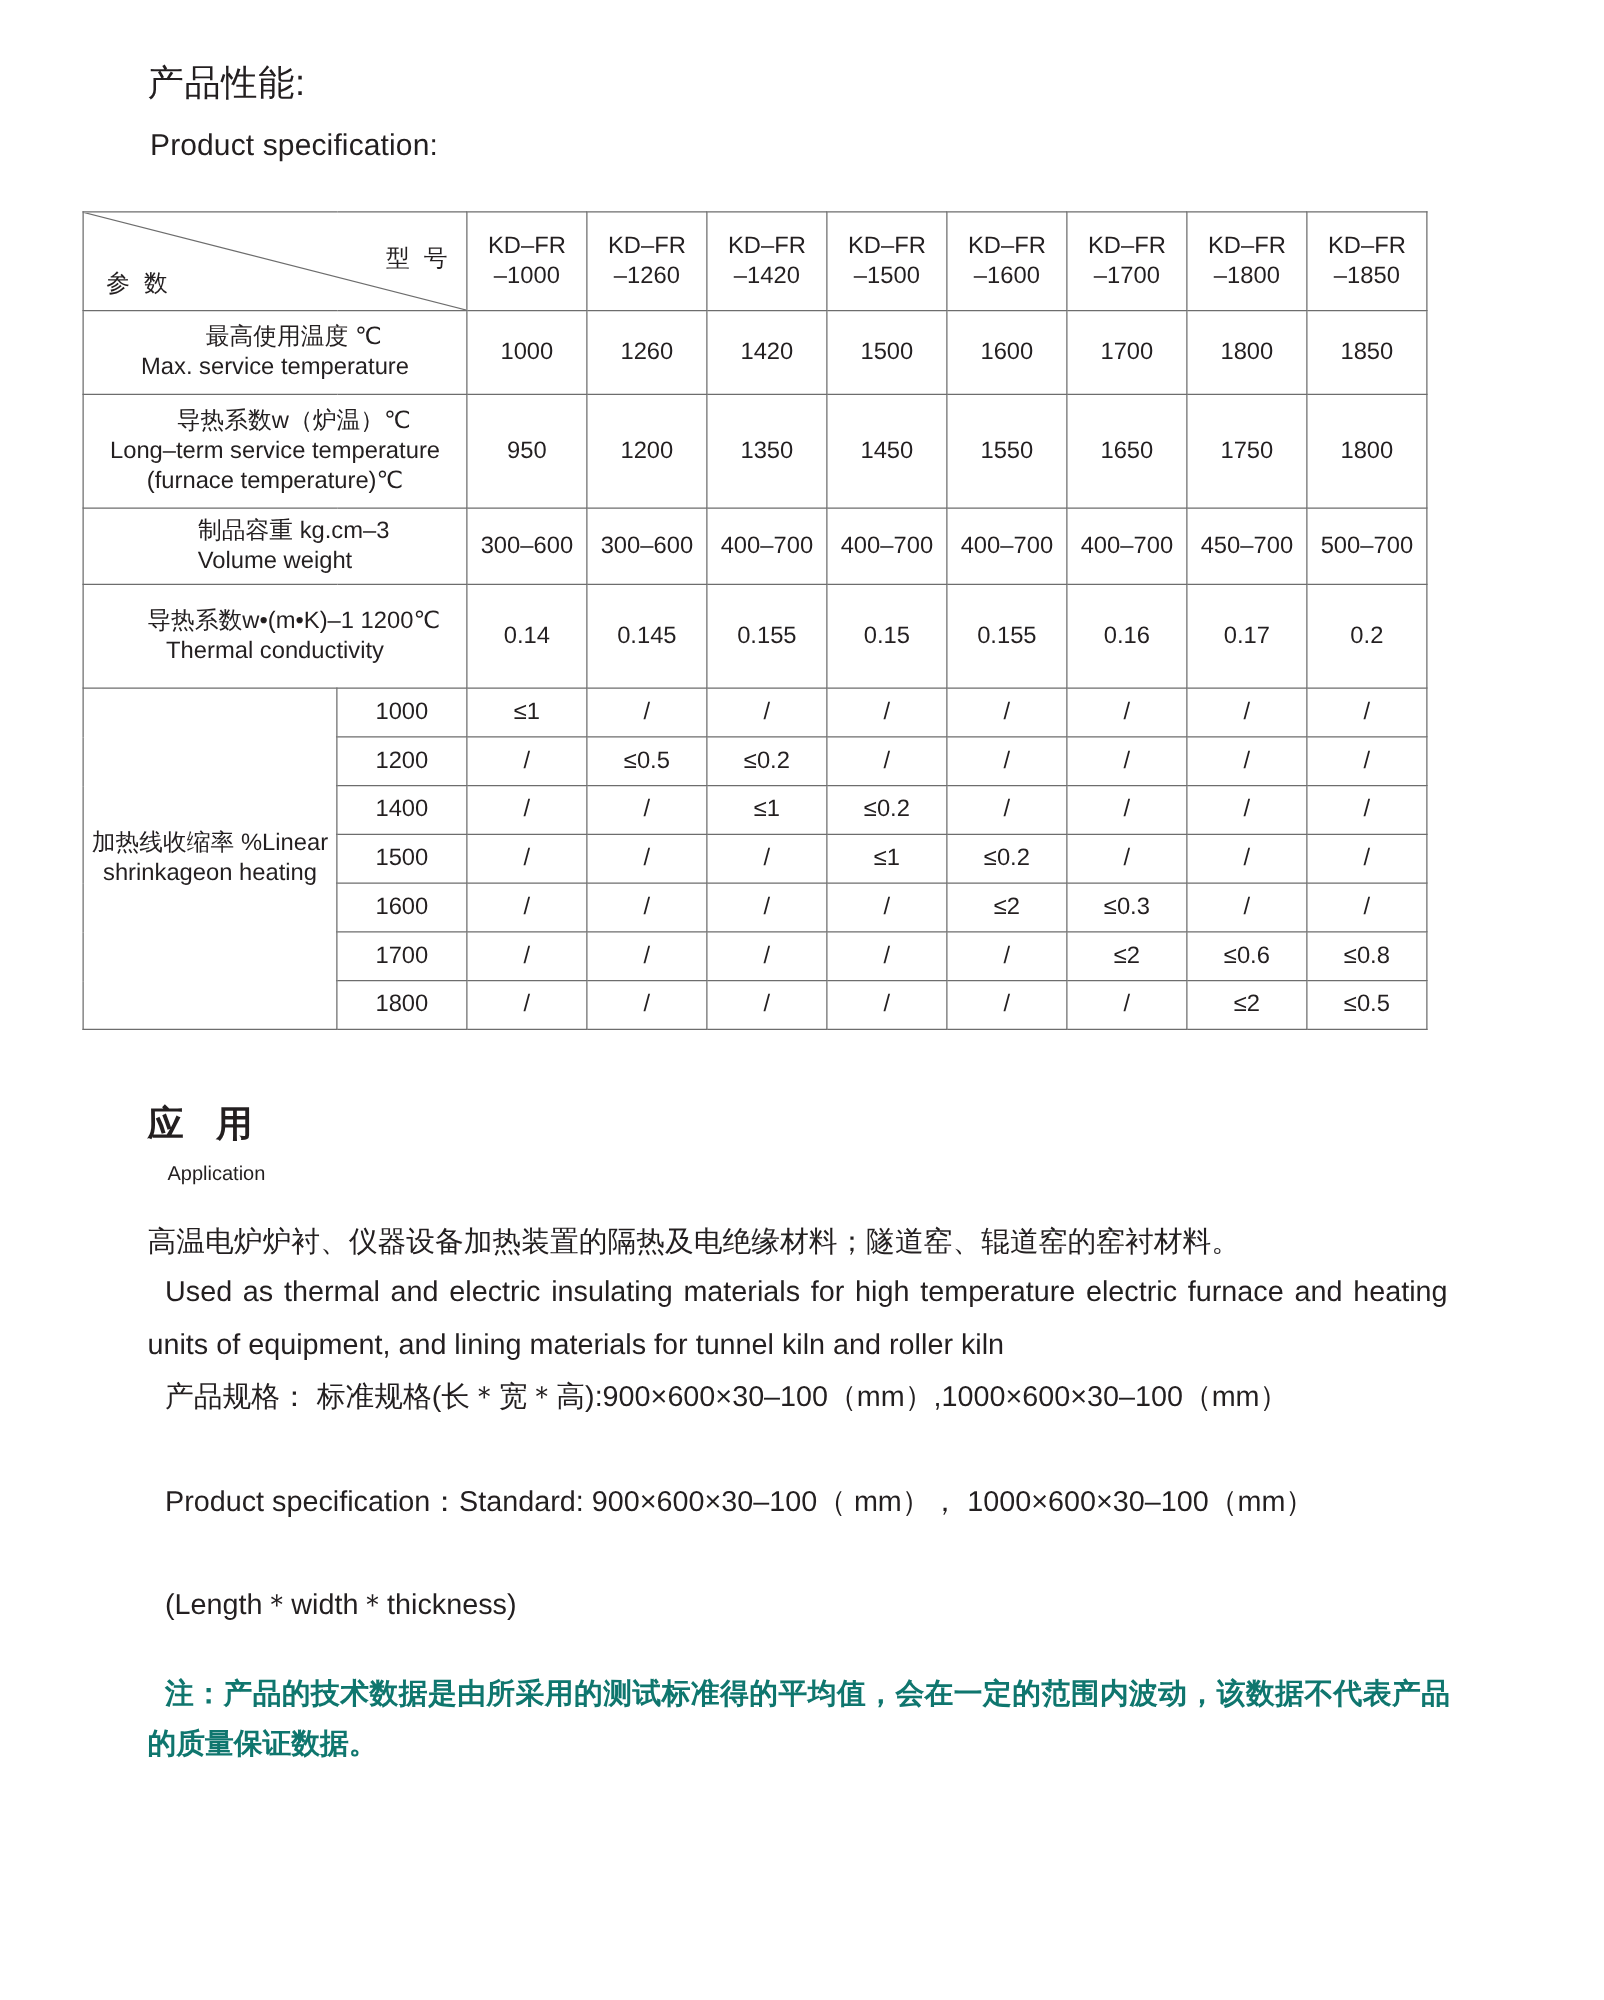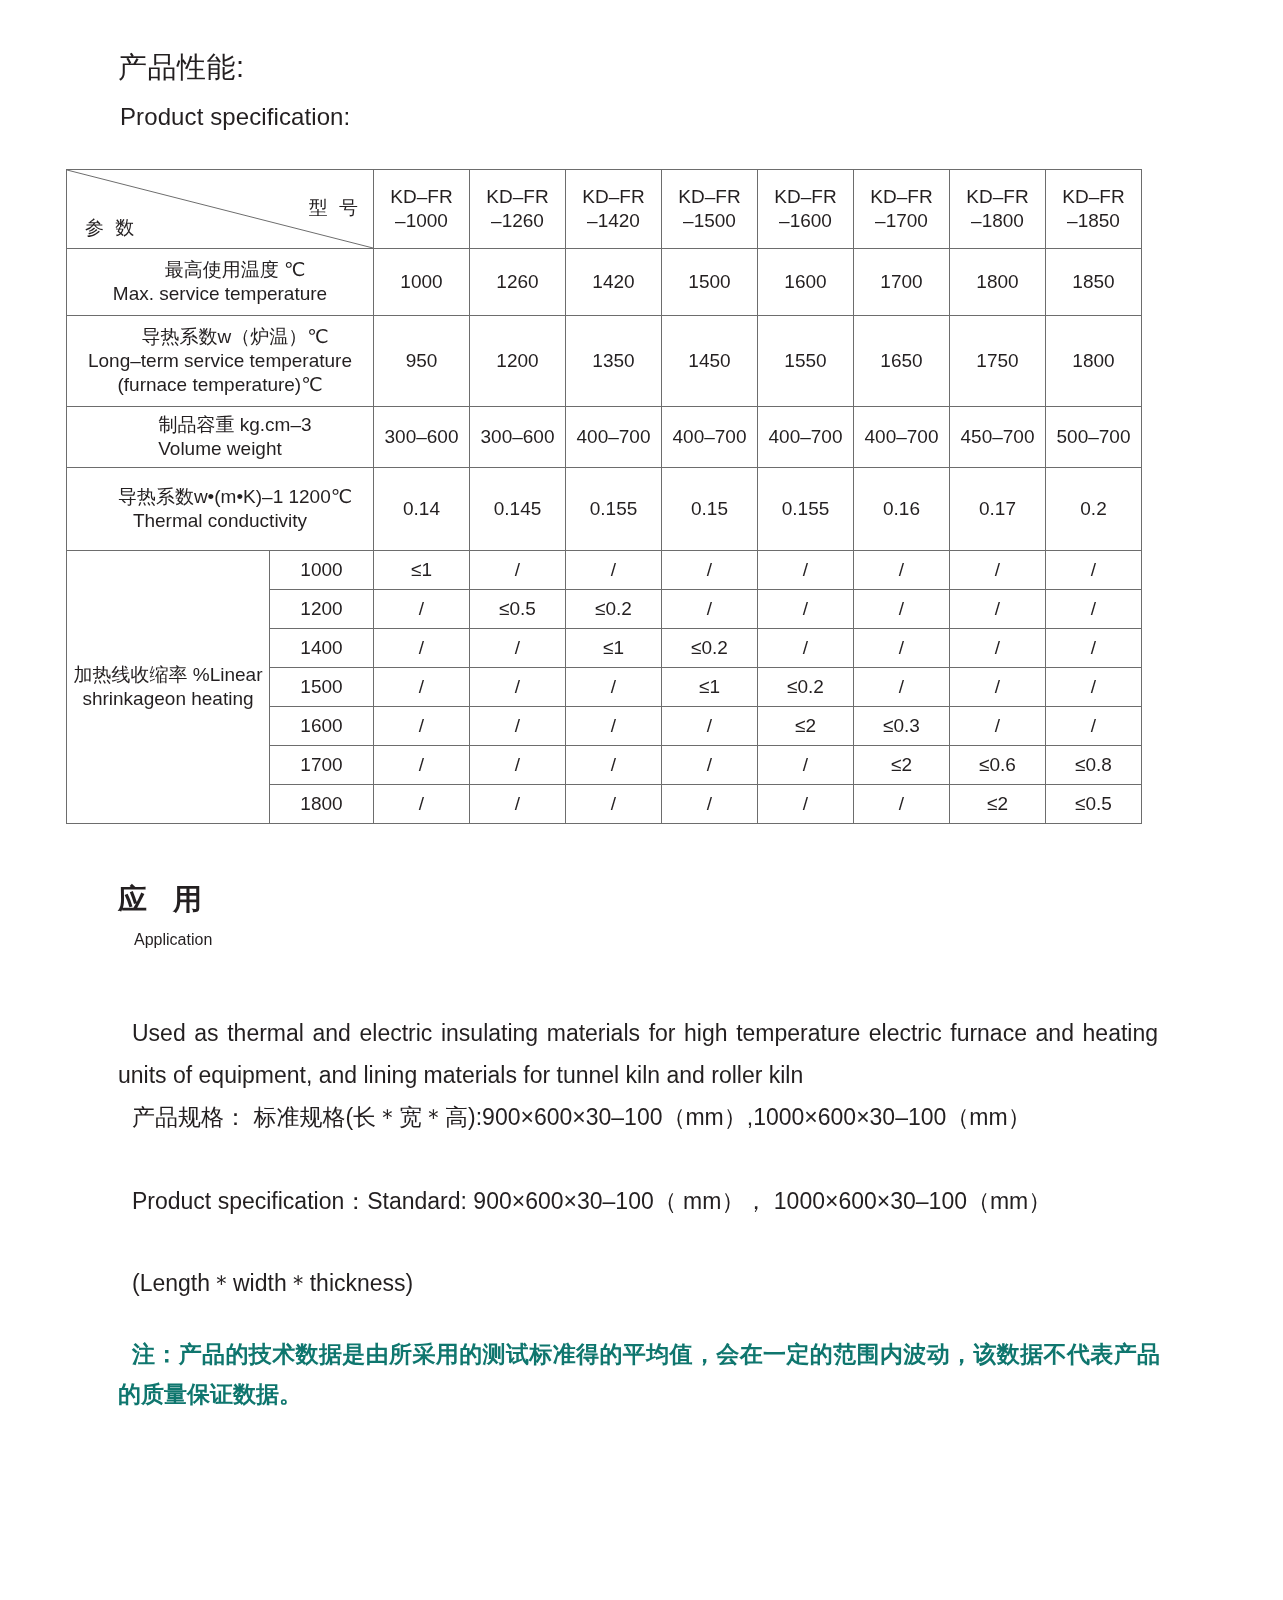--- a/index.html
+++ b/index.html
@@ -339,20 +339,21 @@
             <td class="val">≤2</td>
             <td class="val">≤0.5</td>
           </tr>
         </tbody>
     </table>
   </div>
 
   <div class="app-title-cn">应 用</div>
   <div class="app-title-en">Application</div>
 
+  <div class="body-text p-cn-app">高温电炉炉衬、仪器设备加热装置的隔热及电绝缘材料；隧道窑、辊道窑的窑衬材料。</div>
   <div class="body-text p-en-app">Used as thermal and electric insulating materials for high temperature electric furnace and heating units of equipment, and lining materials for tunnel kiln and roller kiln</div>
   <div class="body-text p-cn-spec">产品规格： 标准规格(长＊宽＊高):900×600×30–100（mm）,1000×600×30–100（mm）</div>
   <div class="body-text p-en-spec">Product specification：Standard: 900×600×30–100（ mm）， 1000×600×30–100（mm）</div>
   <div class="body-text p-en-dims">(Length＊width＊thickness)</div>
 
   <div class="note" style="color: #0f766e;">注：产品的技术数据是由所采用的测试标准得的平均值，会在一定的范围内波动，该数据不代表产品的质量保证数据。</div>
 
 </div>
 
 </body></html>

